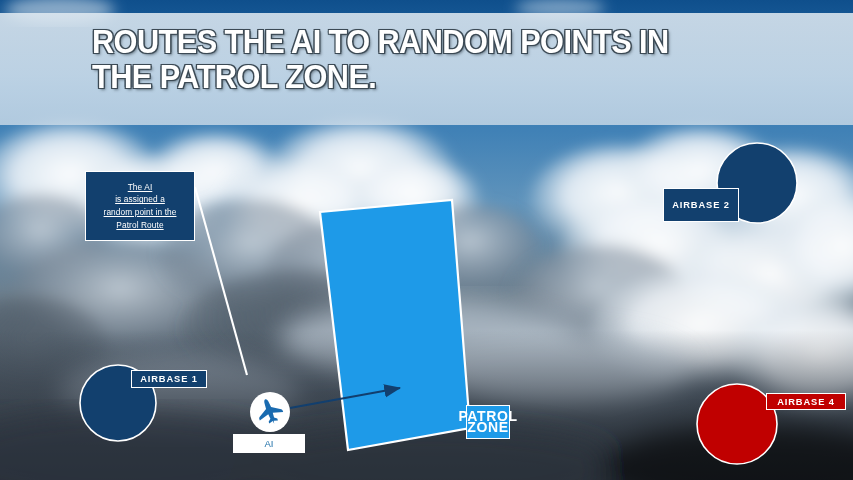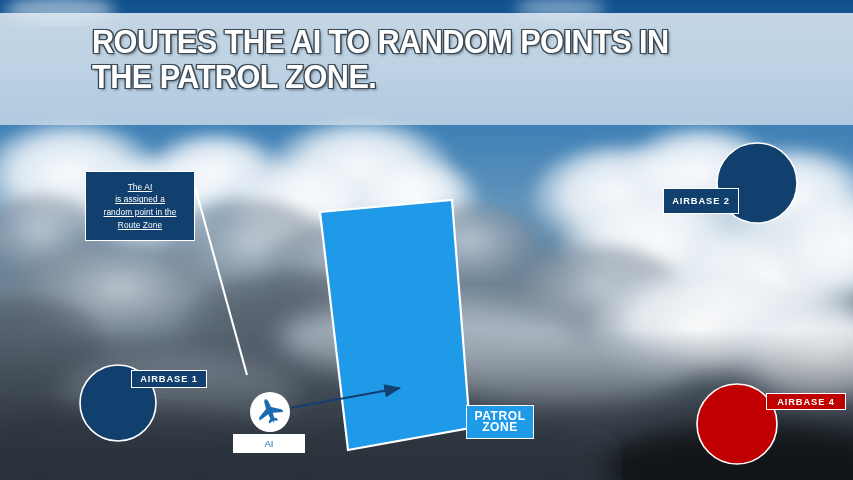--- a/index.html
+++ b/index.html
@@ -93,33 +93,33 @@
     font-weight: bold;
     letter-spacing: 0.9px;
     display: flex;
     align-items: center;
     justify-content: center;
     text-transform: uppercase;
   }
   .ab-navy { background: #12406e; }
   .ab-red  { background: #c00000; }
   #airbase1-label { left: 131px; top: 358px; width: 76px; height: 18px; margin-top: 12px; }
-  #airbase2-label { left: 663px; top: 188px; width: 76px; height: 26px; }
+  #airbase2-label { left: 663px; top: 188px; width: 76px; height: 34px; }
   #airbase4-label { left: 766px; top: 393px; width: 80px; height: 17px; }
 
   
   #patrol-zone-label {
     left: 466px;
     top: 405px;
-    width: 68px;
+    width: 44px;
     height: 34px;
     background: #1e9ae8;
     border: 1.8px solid #ffffff;
     color: #ffffff;
-    font-size: 12px;
+    font-size: 14px;
     font-weight: bold;
     letter-spacing: 0.6px;
     line-height: 11.5px;
     text-align: center;
     display: flex;
     flex-direction: column;
     align-items: center;
     justify-content: center;
   }
   #patrol-zone-label span { display: block; }
@@ -291,21 +291,21 @@
 
     <line x1="195" y1="187" x2="247" y2="375" stroke="#ffffff" stroke-width="2.1"></line>
 
     <line x1="290" y1="408" x2="400" y2="388" stroke="#123f6e" stroke-width="2.1" marker-end="url(#arrowHead)"></line>
   </svg>
 
   <div class="shape" id="callout-box">
     <span>The AI</span>
     <span>is assigned a</span>
     <span>random point in the</span>
-    <span>Route Zone</span>
+    <span>Patrol Route</span>
   </div>
 
   <div class="shape airbase-label ab-navy" id="airbase1-label">AIRBASE 1</div>
 
   <div class="shape airbase-label ab-navy" id="airbase2-label">AIRBASE 2</div>
 
   <div class="shape airbase-label ab-red" id="airbase4-label">AIRBASE 4</div>
 
   <div class="shape" id="patrol-zone-label">
     <span>PATROL</span>

